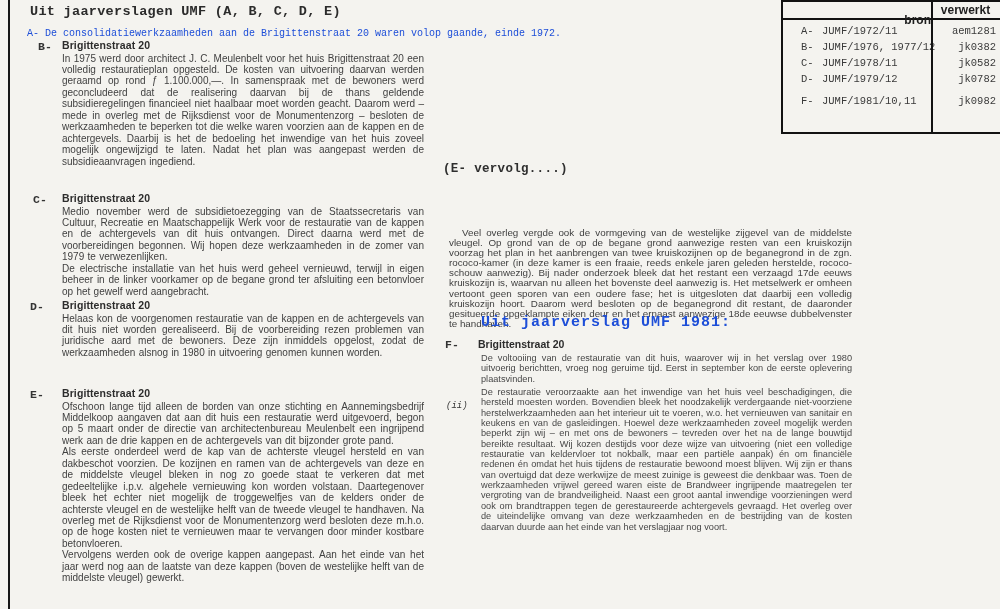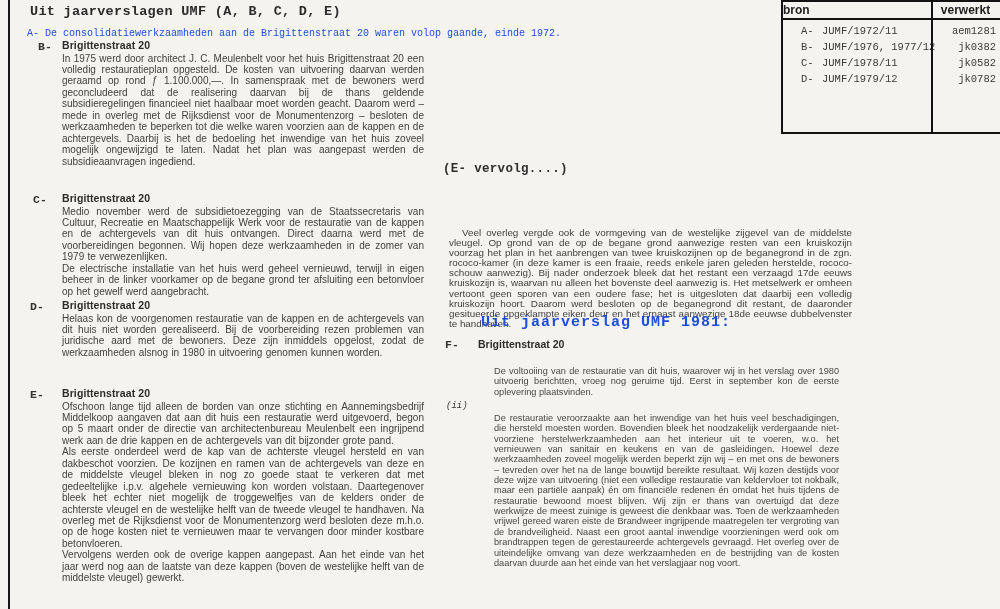--- a/index.html
+++ b/index.html
@@ -40,21 +40,21 @@
 
   
   .src-table {
     position:absolute; left:781px; top:0; width:219px; height:134px; box-sizing:border-box;
     border-top:2px solid #121212; border-left:2px solid #121212; border-bottom:2px solid #121212;
     background:#f4f3ef;
   }
   .src-divider { position:absolute; left:148px; top:0; width:2px; height:100%; background:#121212; }
   .src-head { display:flex; height:18px; box-sizing:border-box; border-bottom:2px solid #121212;
     font-size:12px; font-weight:700; color:#1e1e1e; }
-  .src-head .h-bron { width:148px; text-align:left; padding-top:1px; }
+  .src-head .h-bron { width:148px; text-align:right; padding-top:11px; }
   .src-head .h-verw { flex:1; text-align:center; padding-top:1px; }
   .src-rows { padding-top:3px; }
   .src-row { display:flex; font-family:"Liberation Mono","DejaVu Sans Mono",monospace;
     font-size:10.5px; color:#3a3a3a; line-height:16px; }
   .src-row .cell-left { width:148px; box-sizing:border-box; padding-left:18px; white-space:nowrap; }
   .src-row .rletter { display:inline-block; width:21px; }
   .src-row .cell-right { flex:1; text-align:right; padding-right:4px; }
   .src-row.gap { margin-top:6px; }
 
   
@@ -73,21 +73,21 @@
     font-size:15px; font-weight:700; letter-spacing:1px; color:#1d4ed8;
   }
   .sec-f { position:absolute; left:445px; top:338px; width:410px; }
   .sec-f .letter {
     position:absolute; left:0; top:0;
     font-family:"Liberation Mono","DejaVu Sans Mono",monospace;
     font-size:11.5px; font-weight:700; color:#333;
   }
   .sec-f .body { margin-left:33px; }
   .sec-f h3 { margin:0 0 3px 0; font-size:10.5px; font-weight:700; color:#2c2c2c; }
-  .sec-f p { margin:16px; font-size:9.2px; line-height:10.35px; text-align:justify; color:#474747; }
+  .sec-f p { margin:3px; font-size:9.2px; line-height:10.35px; text-align:justify; color:#474747; }
   .margin-note {
     position:absolute; left:446px; top:401px;
     font-family:"Liberation Mono","DejaVu Sans Mono",monospace;
     font-size:9px; font-style:italic; color:#353535;
   }
 </style>
 </head>
 <body>
 
 <div class="page">
@@ -115,20 +115,24 @@
         <div class="cell-left"><span class="rletter">B-</span><span>JUMF/1976, 1977/12</span></div>
         <div class="cell-right">jk0382</div>
       </div>
       <div class="src-row">
         <div class="cell-left"><span class="rletter">C-</span><span>JUMF/1978/11</span></div>
         <div class="cell-right">jk0582</div>
       </div>
       <div class="src-row">
         <div class="cell-left"><span class="rletter">D-</span><span>JUMF/1979/12</span></div>
         <div class="cell-right">jk0782</div>
+      </div>
+      <div class="src-row gap">
+        <div class="cell-left"><span class="rletter">F-</span><span>JUMF/1981/10,11</span></div>
+        <div class="cell-right">jk0982</div>
       </div>
     </div>
   </div>
 
   <div class="sec sec-b">
     <span class="letter">B-</span>
     <div class="body">
       <h3>Brigittenstraat 20</h3>
       <p>In 1975 werd door architect J. C. Meulenbelt voor het huis Brigittenstraat 20 een volledig restauratieplan opgesteld. De kosten van uitvoering daarvan werden geraamd op rond ƒ 1.100.000,—. In samenspraak met de bewoners werd geconcludeerd dat de realisering daarvan bij de thans geldende subsidieregelingen financieel niet haalbaar moet worden geacht. Daarom werd – mede in overleg met de Rijksdienst voor de Monumentenzorg – besloten de werkzaamheden te beperken tot die welke waren voorzien aan de kappen en de achtergevels. Daarbij is het de bedoeling het inwendige van het huis zoveel mogelijk ongewijzigd te laten. Nadat het plan was aangepast werden de subsidieaanvragen ingediend.</p>
     </div>

